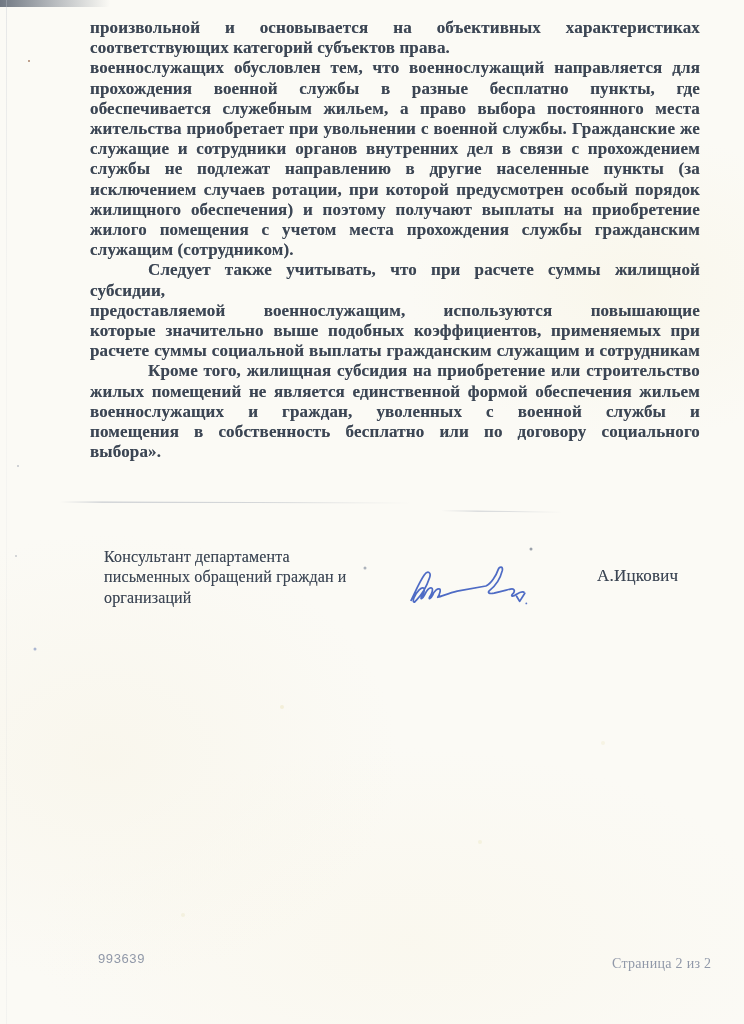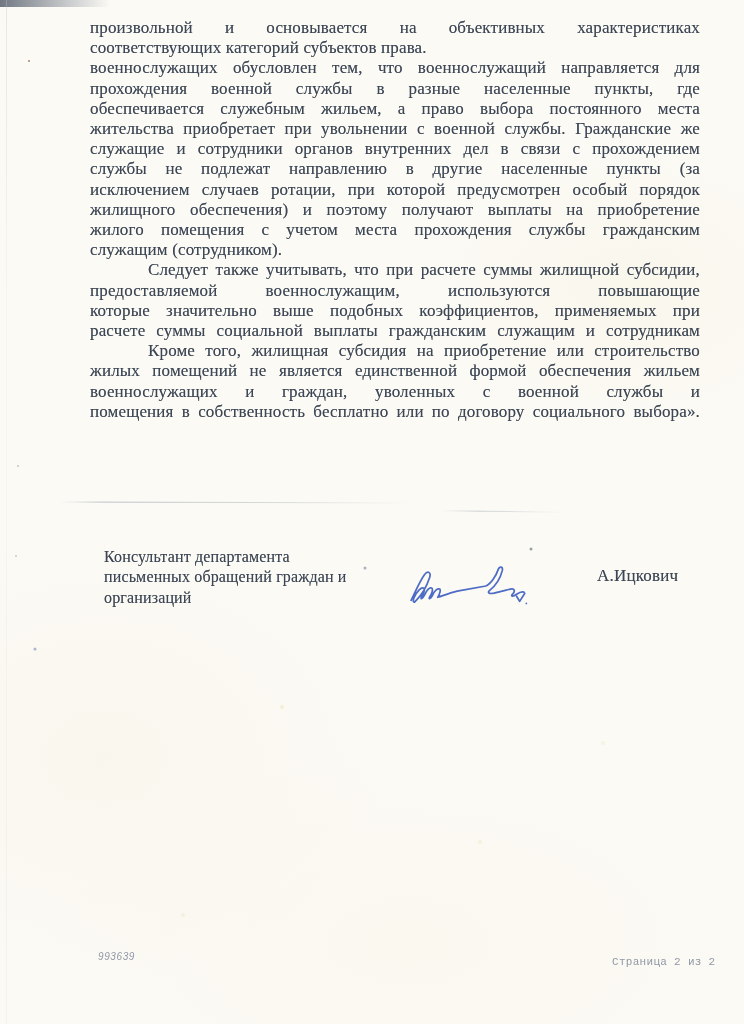--- a/index.html
+++ b/index.html
@@ -14,20 +14,21 @@
       radial-gradient(ellipse 320px 220px at 85% 28%, rgba(248,244,228,.55), transparent 70%),
       radial-gradient(ellipse 420px 320px at 14% 74%, rgba(247,243,229,.5), transparent 70%),
       radial-gradient(ellipse 500px 260px at 55% 92%, rgba(249,245,231,.45), transparent 75%);
     font-family:"Liberation Serif","DejaVu Serif",serif;
   }
   
   .content{
     position:absolute;left:90px;top:18px;width:610px;
     color:var(--ink);font-size:17px;line-height:20.2px;letter-spacing:.15px;
     text-shadow:0 0 .6px rgba(56,66,82,.5);
+    font-weight:bold;
   }
   .tline{text-align:justify;text-align-last:justify;}
   .tline.lastline{text-align-last:left;}
   .tline.indent{text-indent:58px;}
   
   .signoff-title{
     position:absolute;left:104px;top:547px;width:280px;
     color:var(--ink);font-size:16px;line-height:20.4px;letter-spacing:.15px;
     text-shadow:0 0 .6px rgba(56,66,82,.5);
   }
@@ -35,25 +36,25 @@
     position:absolute;left:597px;top:566px;color:var(--ink);
     font-size:17px;letter-spacing:.2px;text-shadow:0 0 .6px rgba(56,66,82,.5);
   }
   .signature-svg{position:absolute;left:406px;top:564px;width:128px;height:44px;}
   .signature-svg path{fill:none;stroke:var(--signature-ink);stroke-width:1.7;
     stroke-linecap:round;stroke-linejoin:round;opacity:.92;}
   .signature-svg circle{fill:var(--signature-ink);opacity:.85;}
   
   .footer-left{
     position:absolute;left:98px;top:951px;color:var(--footer-text);
-    font-family:"Liberation Sans","DejaVu Sans",sans-serif;font-size:10px;letter-spacing:.6px;font-style:italic;
+    font-family:"Liberation Sans","DejaVu Sans",sans-serif;font-size:13px;letter-spacing:.6px;
   }
   .footer-right{
     position:absolute;left:612px;top:956px;color:var(--footer-text);
-    font-family:Liberation Mono, monospace;font-size:11px;letter-spacing:.3px;text-align:center;
+    font-family:Liberation Serif, serif;font-size:14px;letter-spacing:.3px;text-align:center;
   }
   
   .smudge-top-left{
     position:absolute;left:0;top:0;width:110px;height:7px;
     background:linear-gradient(to right, rgba(88,97,110,.85), rgba(118,126,138,.5) 50%, rgba(160,166,176,0) 100%);
     border-bottom-right-radius:4px;
   }
   .edge-line-left{
     position:absolute;left:6px;top:0;width:1px;height:1024px;
     background:linear-gradient(to bottom, rgba(190,195,205,.35), rgba(205,208,215,.12) 30%, rgba(205,208,215,.18));
@@ -88,21 +89,21 @@
 <div class="page">
 
   <div class="smudge-top-left"></div>
   <div class="edge-line-left"></div>
 
   <div class="content">
     <div>
         <div class="tline">произвольной и основывается на объективных характеристиках</div>
         <div class="tline lastline">соответствующих категорий субъектов права.</div>
         <div class="tline">военнослужащих обусловлен тем, что военнослужащий направляется для</div>
-        <div class="tline">прохождения военной службы в разные населенные пункты, где</div>
+        <div class="tline">прохождения военной службы в разные бесплатно пункты, где</div>
         <div class="tline">обеспечивается служебным жильем, а право выбора постоянного места</div>
         <div class="tline">жительства приобретает при увольнении с военной службы. Гражданские же</div>
         <div class="tline">служащие и сотрудники органов внутренних дел в связи с прохождением</div>
         <div class="tline">службы не подлежат направлению в другие населенные пункты (за</div>
         <div class="tline">исключением случаев ротации, при которой предусмотрен особый порядок</div>
         <div class="tline">жилищного обеспечения) и поэтому получают выплаты на приобретение</div>
         <div class="tline">жилого помещения с учетом места прохождения службы гражданским</div>
         <div class="tline lastline">служащим (сотрудником).</div>
         <div class="tline indent">Следует также учитывать, что при расчете суммы жилищной субсидии,</div>
         <div class="tline">предоставляемой военнослужащим, используются повышающие</div>

